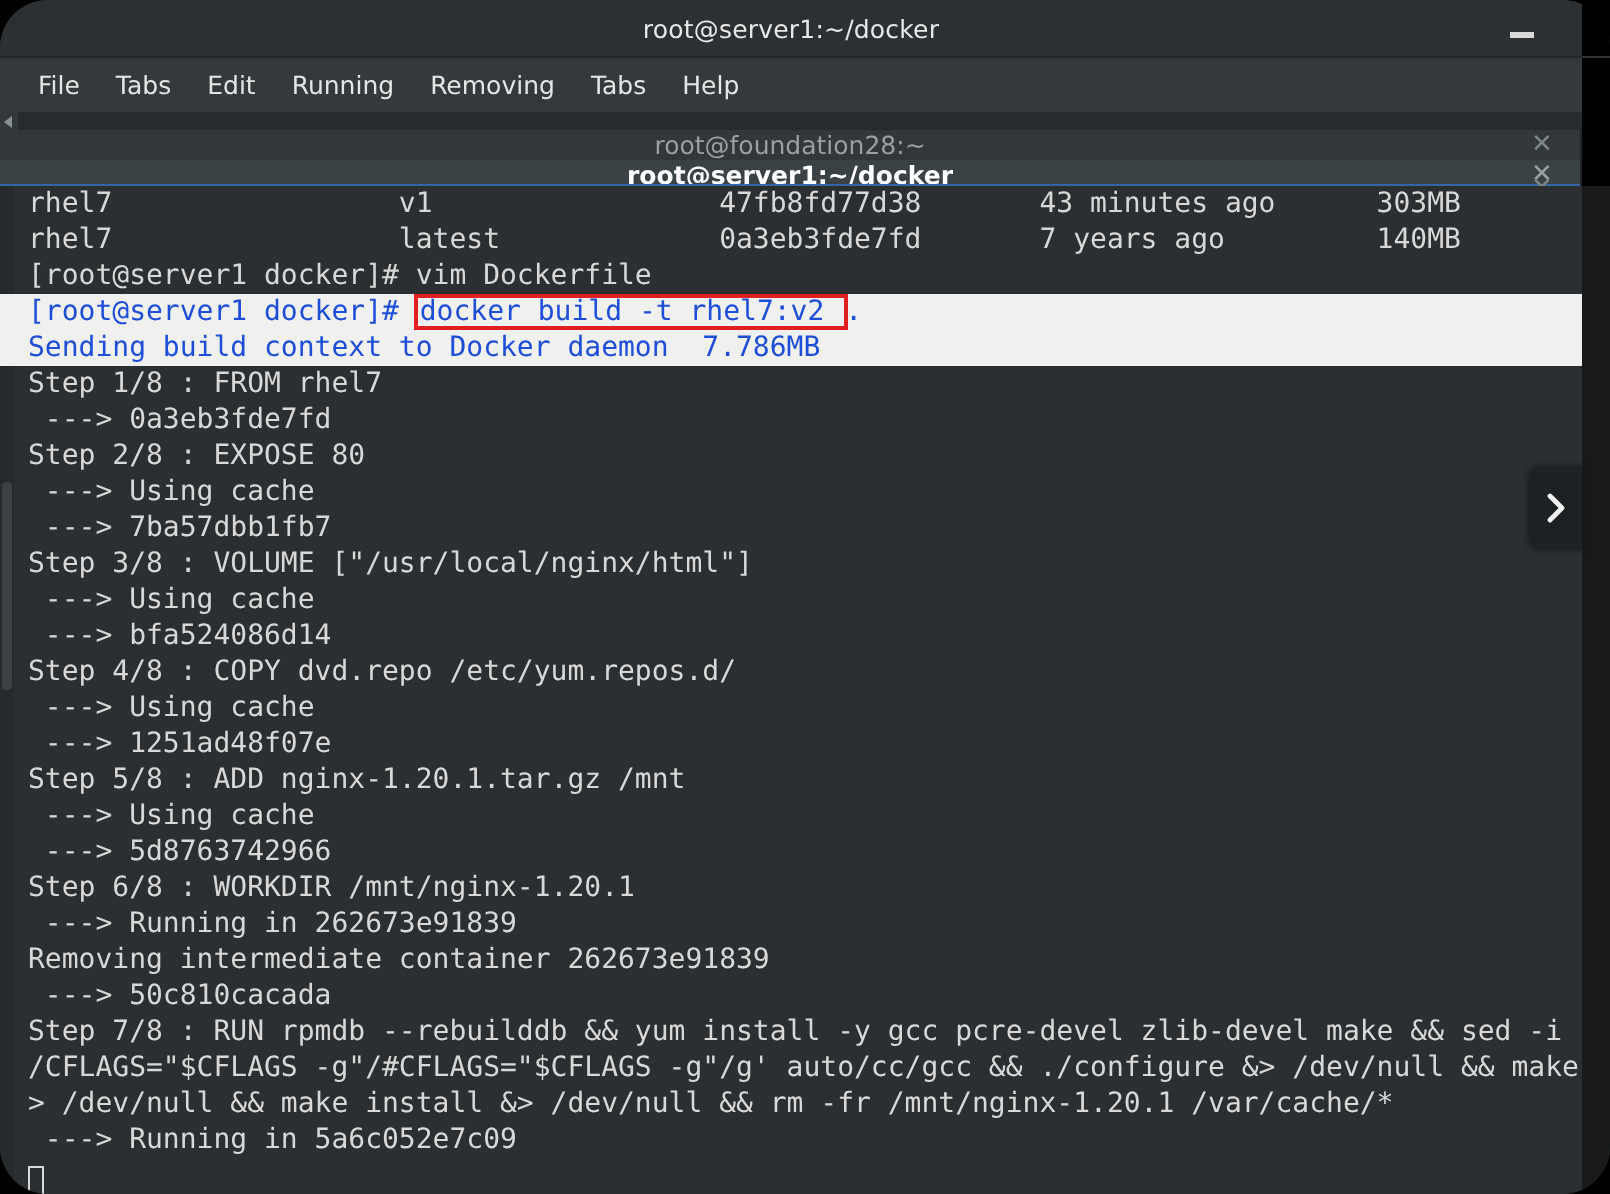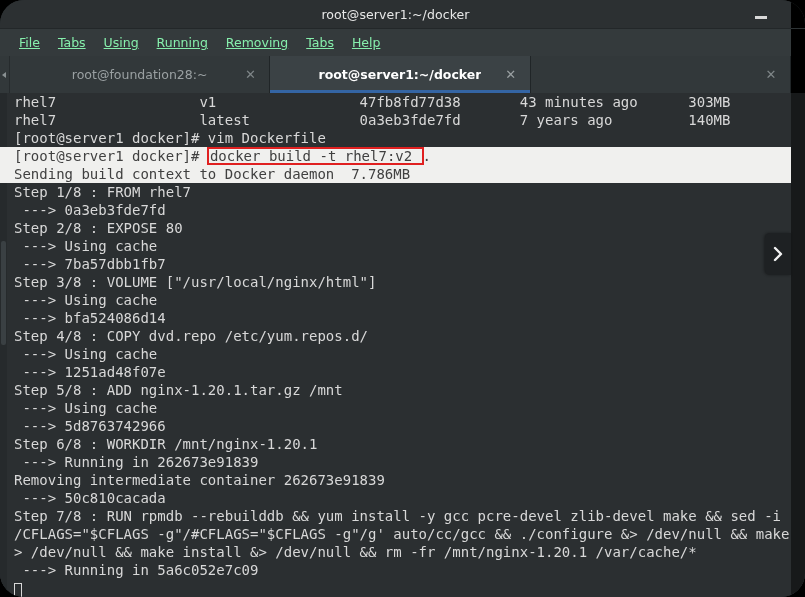--- a/index.html
+++ b/index.html
@@ -80,37 +80,37 @@
   }
   .menubar-right-gap {
     position: absolute;
     right: 0; top: 29px;
     width: 14px;
     height: 27px;
     background: #000000;
   }
   .menu-item {
     font-size: 12.5px;
-    color: #86efac;
+    color: #e5e5e5;
     padding: 3px 9px;
     cursor: pointer;
     white-space: nowrap;
-    text-decoration: underline;
   }
 
   
   .tabbar {
     position: absolute;
     left: 0; top: 56px;
     width: 791px;
     height: 37px;
     background: #262b2d;
     display: flex;
     align-items: stretch;
     box-sizing: border-box;
+    flex-direction: column;
   }
   .tabbar-right-gap {
     position: absolute;
     right: 0; top: 56px;
     width: 14px;
     height: 37px;
     background: #000000;
   }
   .tab-scroll-left {
     width: 9px;
@@ -217,21 +217,21 @@
     white-space: pre;
   }
   .line {
     height: 18px;
     padding-left: 14px;
     box-sizing: border-box;
     overflow: hidden;
   }
   .line.hl {
     background: #f0f0ee;
-    color: #404040;
+    color: #1d4ed8;
   }
   .redbox {
     display: inline-block;
     border: 2px solid #e02020;
     padding: 0 1px;
     margin: 0 -1px;
     line-height: 14px;
     position: relative;
     top: 0px;
   }
@@ -279,21 +279,21 @@
     <div class="window-title">root@server1:~/docker</div>
     <div class="minimize-btn">
       <div class="bar"></div>
     </div>
   </div>
   <div class="titlebar-right-gap"></div>
 
   <div class="menubar">
     <div class="menu-item">File</div>
     <div class="menu-item">Tabs</div>
-    <div class="menu-item">Using</div>
+    <div class="menu-item">Edit</div>
     <div class="menu-item">Running</div>
     <div class="menu-item">Removing</div>
     <div class="menu-item">Tabs</div>
     <div class="menu-item">Help</div>
   </div>
   <div class="menubar-right-gap"></div>
 
   <div class="tabbar">
     <div class="tab-scroll-left"></div>
 

